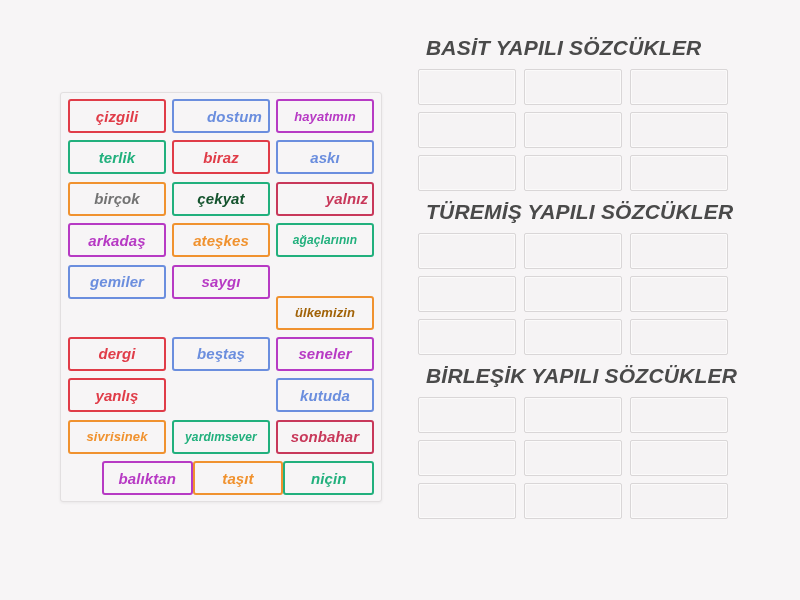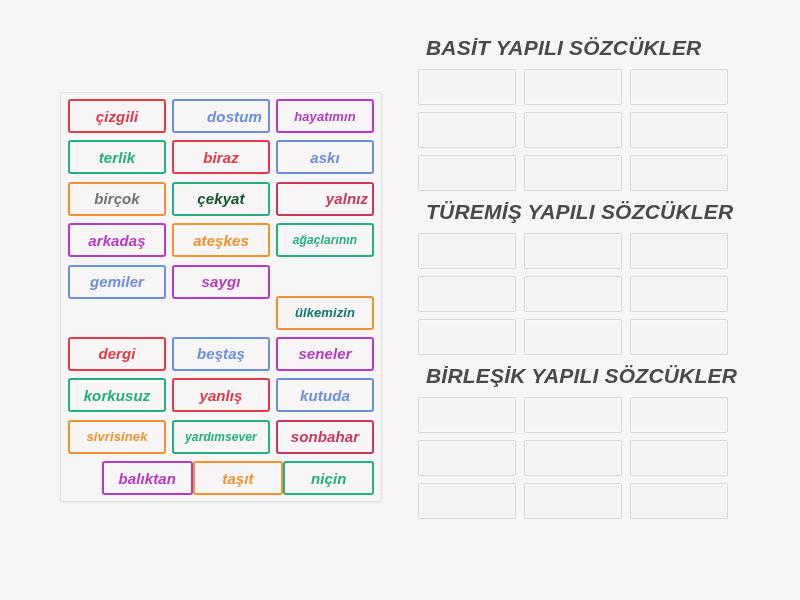--- a/index.html
+++ b/index.html
@@ -110,29 +110,28 @@
       <div class="tile" style="border-color: rgb(200, 56, 90); color: rgb(200, 56, 90); padding-left: 44px;">yalnız</div>
     </div>
     <div class="word-row">
       <div class="tile" style="border-color: rgb(183, 58, 196); color: rgb(183, 58, 196);">arkadaş</div>
       <div class="tile" style="border-color: rgb(240, 146, 47); color: rgb(240, 146, 47);">ateşkes</div>
       <div class="tile xsmall" style="border-color: rgb(34, 176, 125); color: rgb(34, 176, 125);">ağaçlarının</div>
     </div>
     <div class="word-row">
       <div class="tile" style="border-color: rgb(107, 142, 222); color: rgb(107, 142, 222);">gemiler</div>
       <div class="tile" style="border-color: rgb(183, 58, 196); color: rgb(183, 58, 196);">saygı</div>
-      <div class="tile small" style="border-color: rgb(240, 146, 47); color: #0f766e; margin-top: 31px;">ülkemizin</div>
+      <div class="tile small" style="border-color: rgb(240, 146, 47); color: #a16207; margin-top: 31px;">ülkemizin</div>
     </div>
     <div class="word-row">
       <div class="tile" style="border-color: rgb(224, 60, 72); color: rgb(224, 60, 72);">dergi</div>
       <div class="tile" style="border-color: rgb(107, 142, 222); color: rgb(107, 142, 222);">beştaş</div>
       <div class="tile" style="border-color: rgb(183, 58, 196); color: rgb(183, 58, 196);">seneler</div>
     </div>
     <div class="word-row">
-      <div class="tile" style="border-color: rgb(34, 176, 125); color: rgb(34, 176, 125);">korkusuz</div>
       <div class="tile" style="border-color: rgb(224, 60, 72); color: rgb(224, 60, 72); text-align: right;">yanlış</div>
       <div class="tile" style="border-color: rgb(107, 142, 222); color: rgb(107, 142, 222); font-style: italic;">kutuda</div>
     </div>
     <div class="word-row">
       <div class="tile small" style="border-color: rgb(240, 146, 47); color: rgb(240, 146, 47);">sivrisinek</div>
       <div class="tile xsmall" style="border-color: rgb(34, 176, 125); color: rgb(34, 176, 125);">yardımsever</div>
       <div class="tile" style="border-color: rgb(200, 56, 90); color: rgb(200, 56, 90);">sonbahar</div>
     </div>
     <div class="word-row">
       <div class="tile" style="border-color: rgb(183, 58, 196); color: rgb(183, 58, 196); margin-left: 34px;">balıktan</div>

